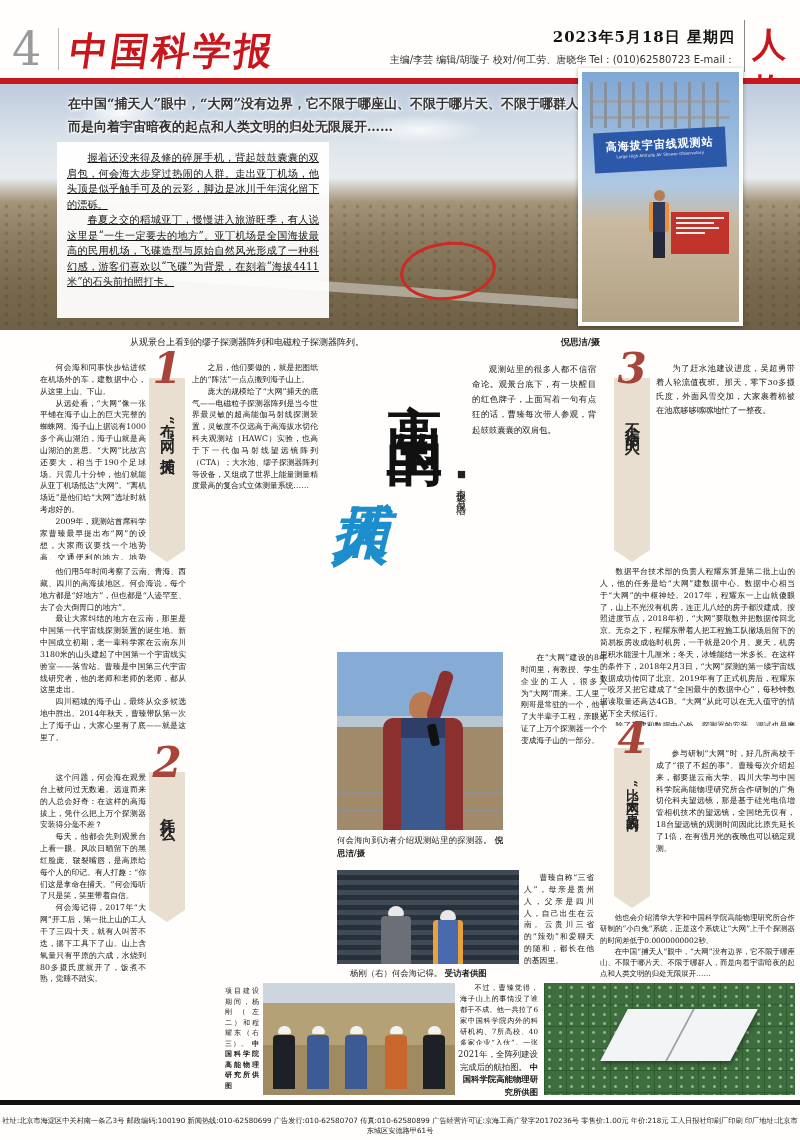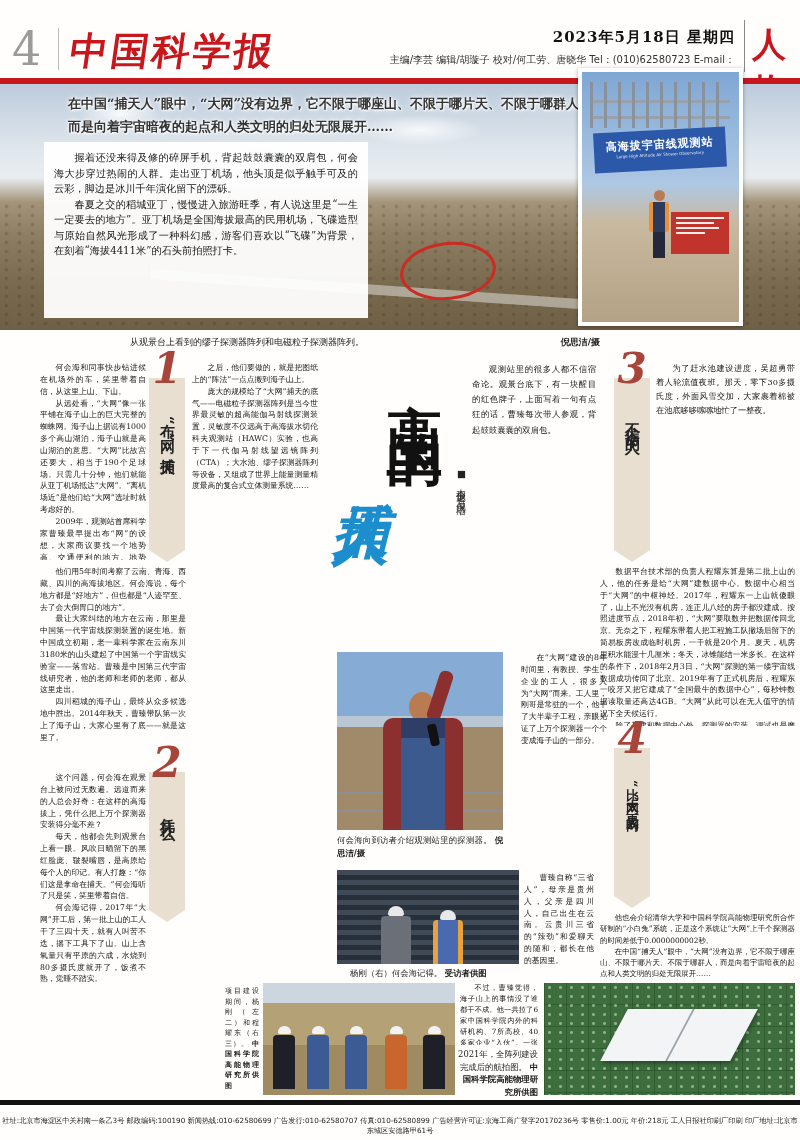--- a/index.html
+++ b/index.html
@@ -30,22 +30,22 @@
         radial-gradient(50px 14px at 260px 70px, rgba(170,180,195,.5), transparent 70%); }
   .hero-dots { position:absolute; left:0; top:118px; width:800px; height:128px;
       background-image:radial-gradient(circle, rgba(40,30,15,.22) 1.2px, transparent 2.4px);
       background-size:13px 9px; opacity:.8; }
   .hero-road { position:absolute; left:150px; top:200px; width:430px; height:10px; background:#b9b3a6;
       transform:rotate(4deg); opacity:.85; }
   .red-circle { position:absolute; left:400px; top:158px; width:96px; height:58px;
       border:3px solid #cc2a22; border-radius:50%; transform:rotate(-6deg); }
   .standfirst { position:absolute; left:68px; top:8px; width:560px; font-size:13px; font-weight:600;
       color:#333; line-height:1.8; text-shadow:0 0 3px #fff,0 0 6px #fff,1px 1px 2px #fff; }
-  .introbox { position:absolute; left:44px; top:58px; width:324px; height:176px;
-      background:rgba(255,255,255,.95); padding:8px 10px; }
+  .introbox { position:absolute; left:57px; top:58px; width:272px; height:176px;
+      background:rgba(255,255,255,.95); padding:8px 10px;text-decoration:underline; }
   .introbox p { font-size:10.2px; line-height:1.52; text-align:justify; text-indent:2em; color:#1a1a1a; }
 
   
   .inset { position:absolute; left:578px; top:68px; width:165px; height:258px; background:#fff;
       border:4px solid #fff; box-shadow:0 1px 4px rgba(0,0,0,.35); }
   .inset-sky { position:absolute; inset:0; background:linear-gradient(180deg,#7fa7d4 0%,#aec8e4 45%,#c9b9a0 60%,#b3a284 100%); }
   .inset-scaffold { position:absolute; left:8px; top:10px; width:140px; height:46px;
       background:repeating-linear-gradient(90deg,#8a8f96 0 3px,transparent 3px 14px),
                  linear-gradient(180deg,transparent 0 18px,#9aa0a8 18px 21px,transparent 21px 34px,#9aa0a8 34px 37px,transparent 37px); opacity:.9; }
   .inset-sign { position:absolute; left:12px; top:58px; width:132px; height:40px; background:#2b58a8;
@@ -209,21 +209,21 @@
   <div class="secbox" style="left:614px; top:378px; height:184px;">
     <span>不信命的人</span>
   </div>
 
   <div class="secnum" style="left:613px; top:718px;">4</div>
   <div class="secbox small" style="left:614px; top:748px; height:160px;">
     <span>比“大网”更大的网</span>
   </div>
 
   <div class="blk bt" style="left:40px; top:362px; width:106px; height:198px;">
-    <p>何会海和同事快步钻进候在机场外的车，笑里带着自信，从这里上山、下山。</p>
+    <p>何会海和同事快步钻进候在机场外的车，建数据中心，从这里上山、下山。</p>
     <p>从远处看，“大网”像一张平铺在海子山上的巨大完整的蜘蛛网。海子山上据说有1000多个高山湖泊，海子山就是高山湖泊的意思。“大网”比故宫还要大，相当于190个足球场。只需几十分钟，他们就能从亚丁机场抵达“大网”。“离机场近”是他们给“大网”选址时就考虑好的。</p>
     <p>2009年，观测站首席科学家曹臻最早提出布“网”的设想，大家商议要找一个地势高、交通便利的地方。地势高，可以离天更近；交通便利，方便铺电缆、传数据、对外交流。</p>
   </div>
   <div class="blk bt" style="left:40px; top:566px; width:146px; height:196px;">
     <p>他们用5年时间考察了云南、青海、西藏、四川的高海拔地区。何会海说，每个地方都是“好地方”，但也都是“人迹罕至、去了会大倒胃口的地方”。</p>
     <p>最让大家纠结的地方在云南，那里是中国第一代宇宙线探测装置的诞生地。新中国成立初期，老一辈科学家在云南东川3180米的山头建起了中国第一个宇宙线实验室——落雪站。曹臻是中国第三代宇宙线研究者，他的老师和老师的老师，都从这里走出。</p>
     <p>四川稻城的海子山，最终从众多候选地中胜出。2014年秋天，曹臻带队第一次上了海子山，大家心里有了底——就是这里了。</p>
   </div>
   <div class="blk bt" style="left:40px; top:772px; width:106px; height:325px;">
     <p>这个问题，何会海在观景台上被问过无数遍。远道而来的人总会好奇：在这样的高海拔上，凭什么把上万个探测器安装得分毫不差？</p>
@@ -245,20 +245,23 @@
   </div>
   <div class="blk bt" style="left:460px; top:983px; width:78px; height:62px;">
     <p style="font-size:7.2px;">不过，曹臻觉得，海子山上的事情没了谁都干不成。他一共拉了6家中国科学院内外的科研机构、7所高校、40多家企业“入伙”。一张无形的、比“大网”更大的网由此开始向外蔓延。</p>
   </div>
   <div class="blk bt" style="left:656px; top:362px; width:139px; height:198px;">
     <p style="font-size:8.2px; line-height:1.7;">为了赶水池建设进度，吴超勇带着人轮流值夜班。那天，零下30多摄氏度，外面风雪交加，大家裹着棉被在池底哆哆嗦嗦地忙了一整夜。</p>
   </div>
   <div class="blk bt" style="left:600px; top:566px; width:195px; height:160px;">
     <p>数据平台技术部的负责人程耀东算是第二批上山的人，他的任务是给“大网”建数据中心。数据中心相当于“大网”的中枢神经。2017年，程耀东一上山就傻眼了，山上不光没有机房，连正儿八经的房子都没建成。按照进度节点，2018年初，“大网”要取数并把数据传回北京。无奈之下，程耀东带着人把工程施工队撤场后留下的简易板房改成临时机房，一干就是20个月。夏天，机房里积水能漫十几厘米；冬天，冰锥能结一米多长。在这样的条件下，2018年2月3日，“大网”探测的第一缕宇宙线数据成功传回了北京。2019年有了正式机房后，程耀东一咬牙又把它建成了“全国最牛的数据中心”，每秒钟数据读取量还高达4GB。“大网”从此可以在无人值守的情况下全天候运行。</p>
     <p>除了基建和数据中心外，探测器的安装、调试也是磨人的活儿。</p>
+  </div>
+  <div class="blk bt" style="left:656px; top:748px; width:139px; height:160px;">
+    <p>参与研制“大网”时，好几所高校干成了“很了不起的事”。曹臻每次介绍起来，都要提云南大学、四川大学与中国科学院高能物理研究所合作研制的广角切伦科夫望远镜，那是基于硅光电倍增管相机技术的望远镜，全国绝无仅有，18台望远镜的观测时间因此比原先延长了1倍，在有强月光的夜晚也可以稳定观测。</p>
   </div>
   <div class="blk bt" style="left:600px; top:912px; width:195px; height:70px;">
     <p style="font-size:7.4px;">他也会介绍清华大学和中国科学院高能物理研究所合作研制的“小白兔”系统，正是这个系统让“大网”上千个探测器的时间差低于0.0000000002秒。</p>
     <p style="font-size:7.4px;">在中国“捕天人”眼中，“大网”没有边界，它不限于哪座山、不限于哪片天、不限于哪群人，而是向着宇宙暗夜的起点和人类文明的归处无限展开……</p>
   </div>
 
   <div class="photo ph1" style="left:337px; top:652px; width:166px; height:178px;">
     <div class="rail" style="top:140px;"></div>
     <div class="rail" style="top:158px;"></div>
     <div class="head"></div>

